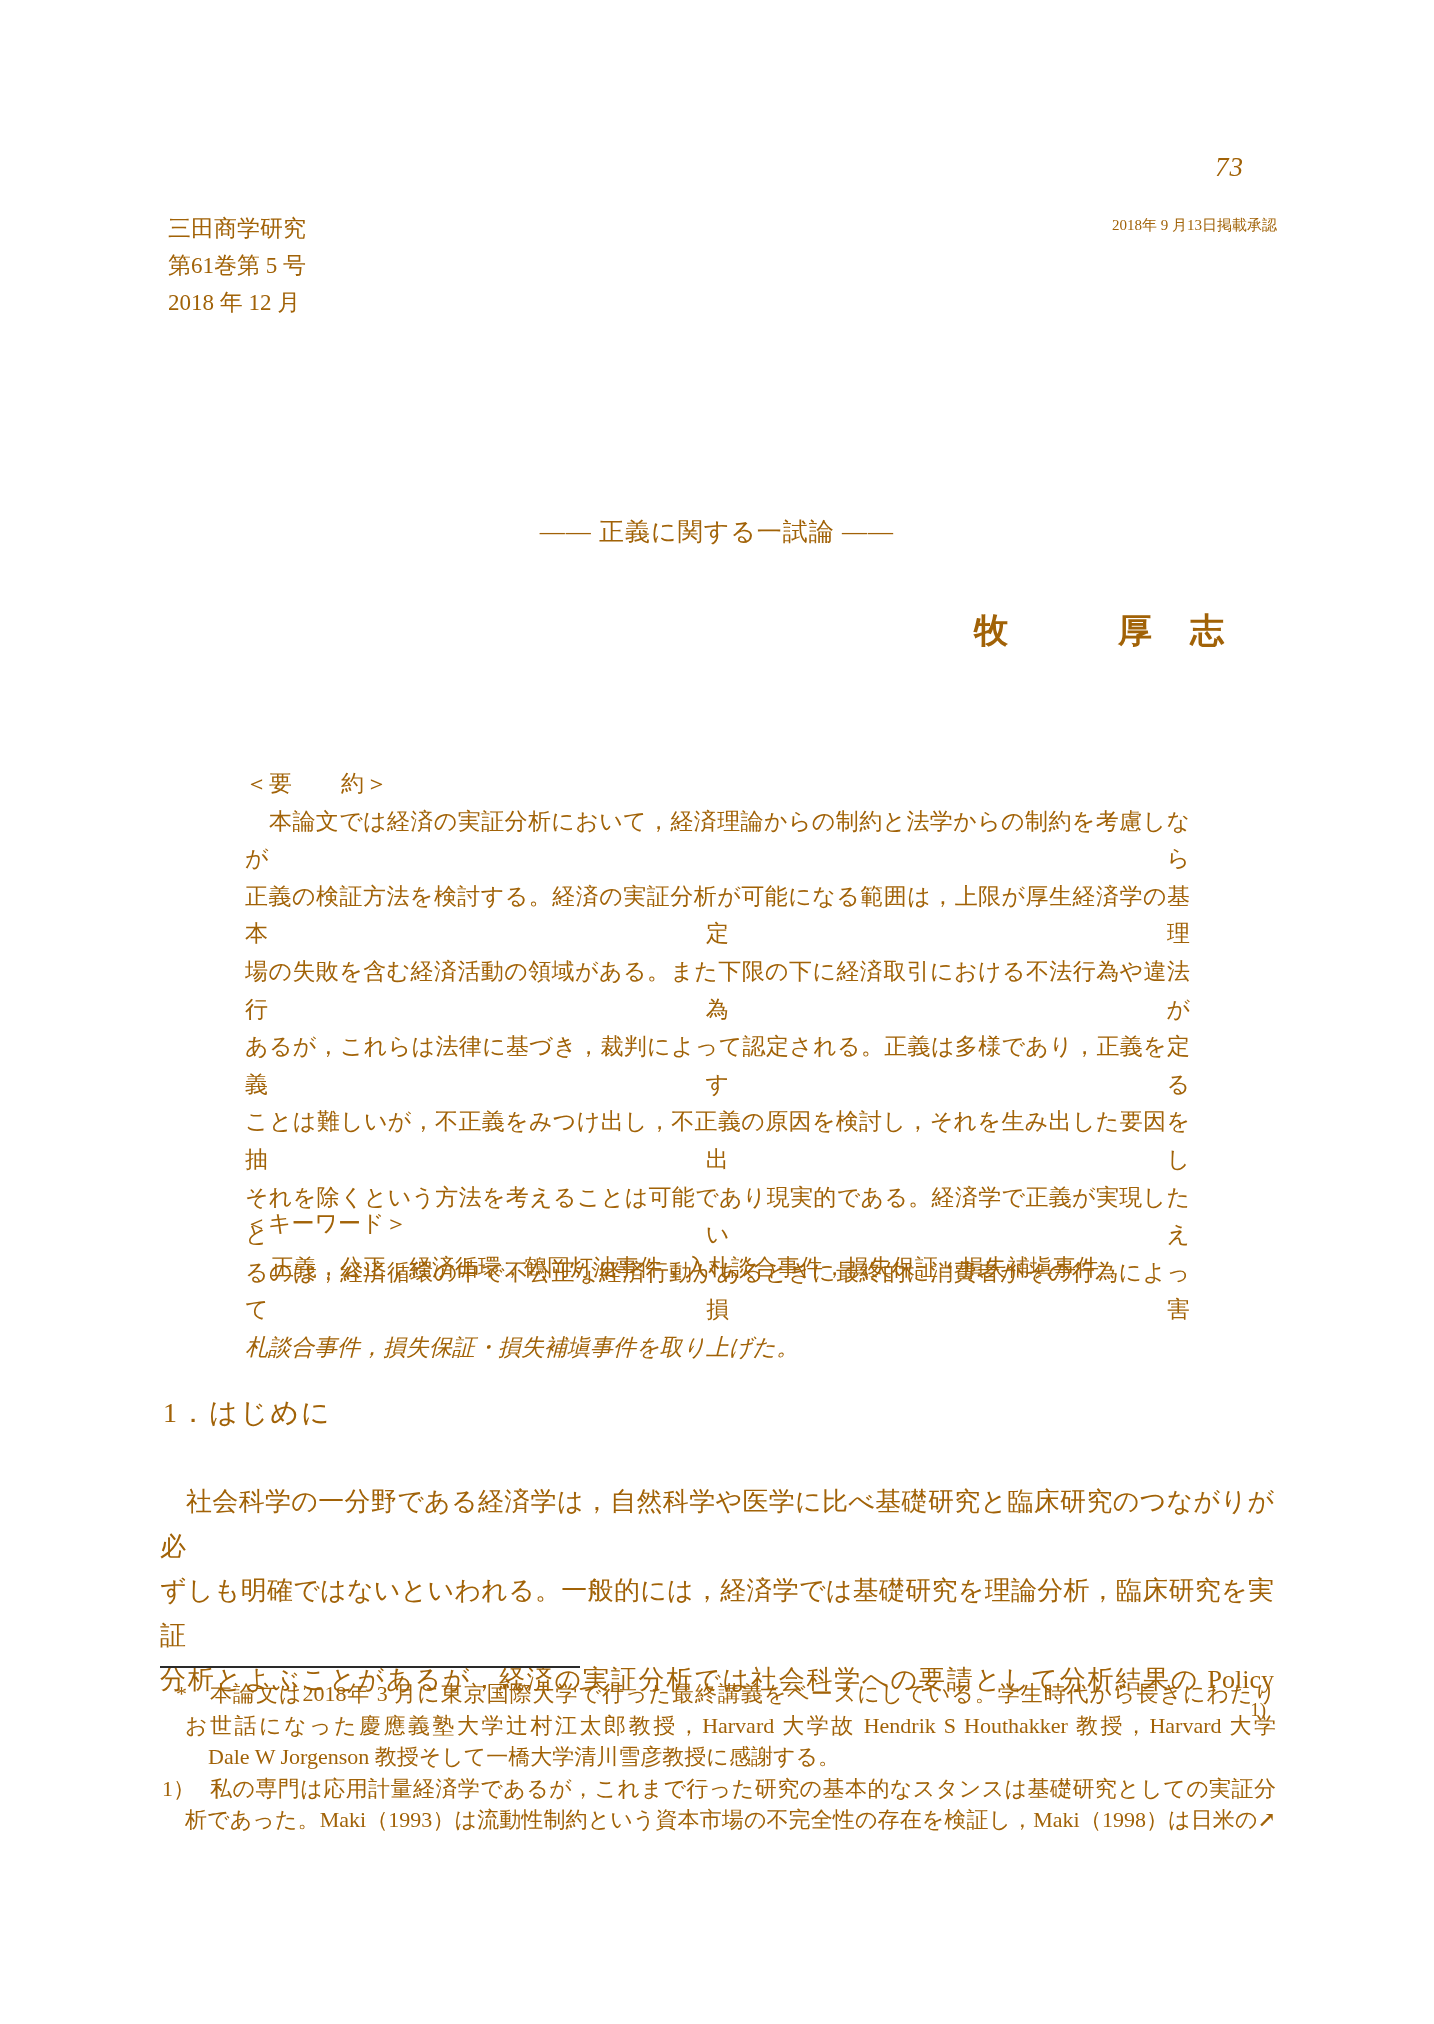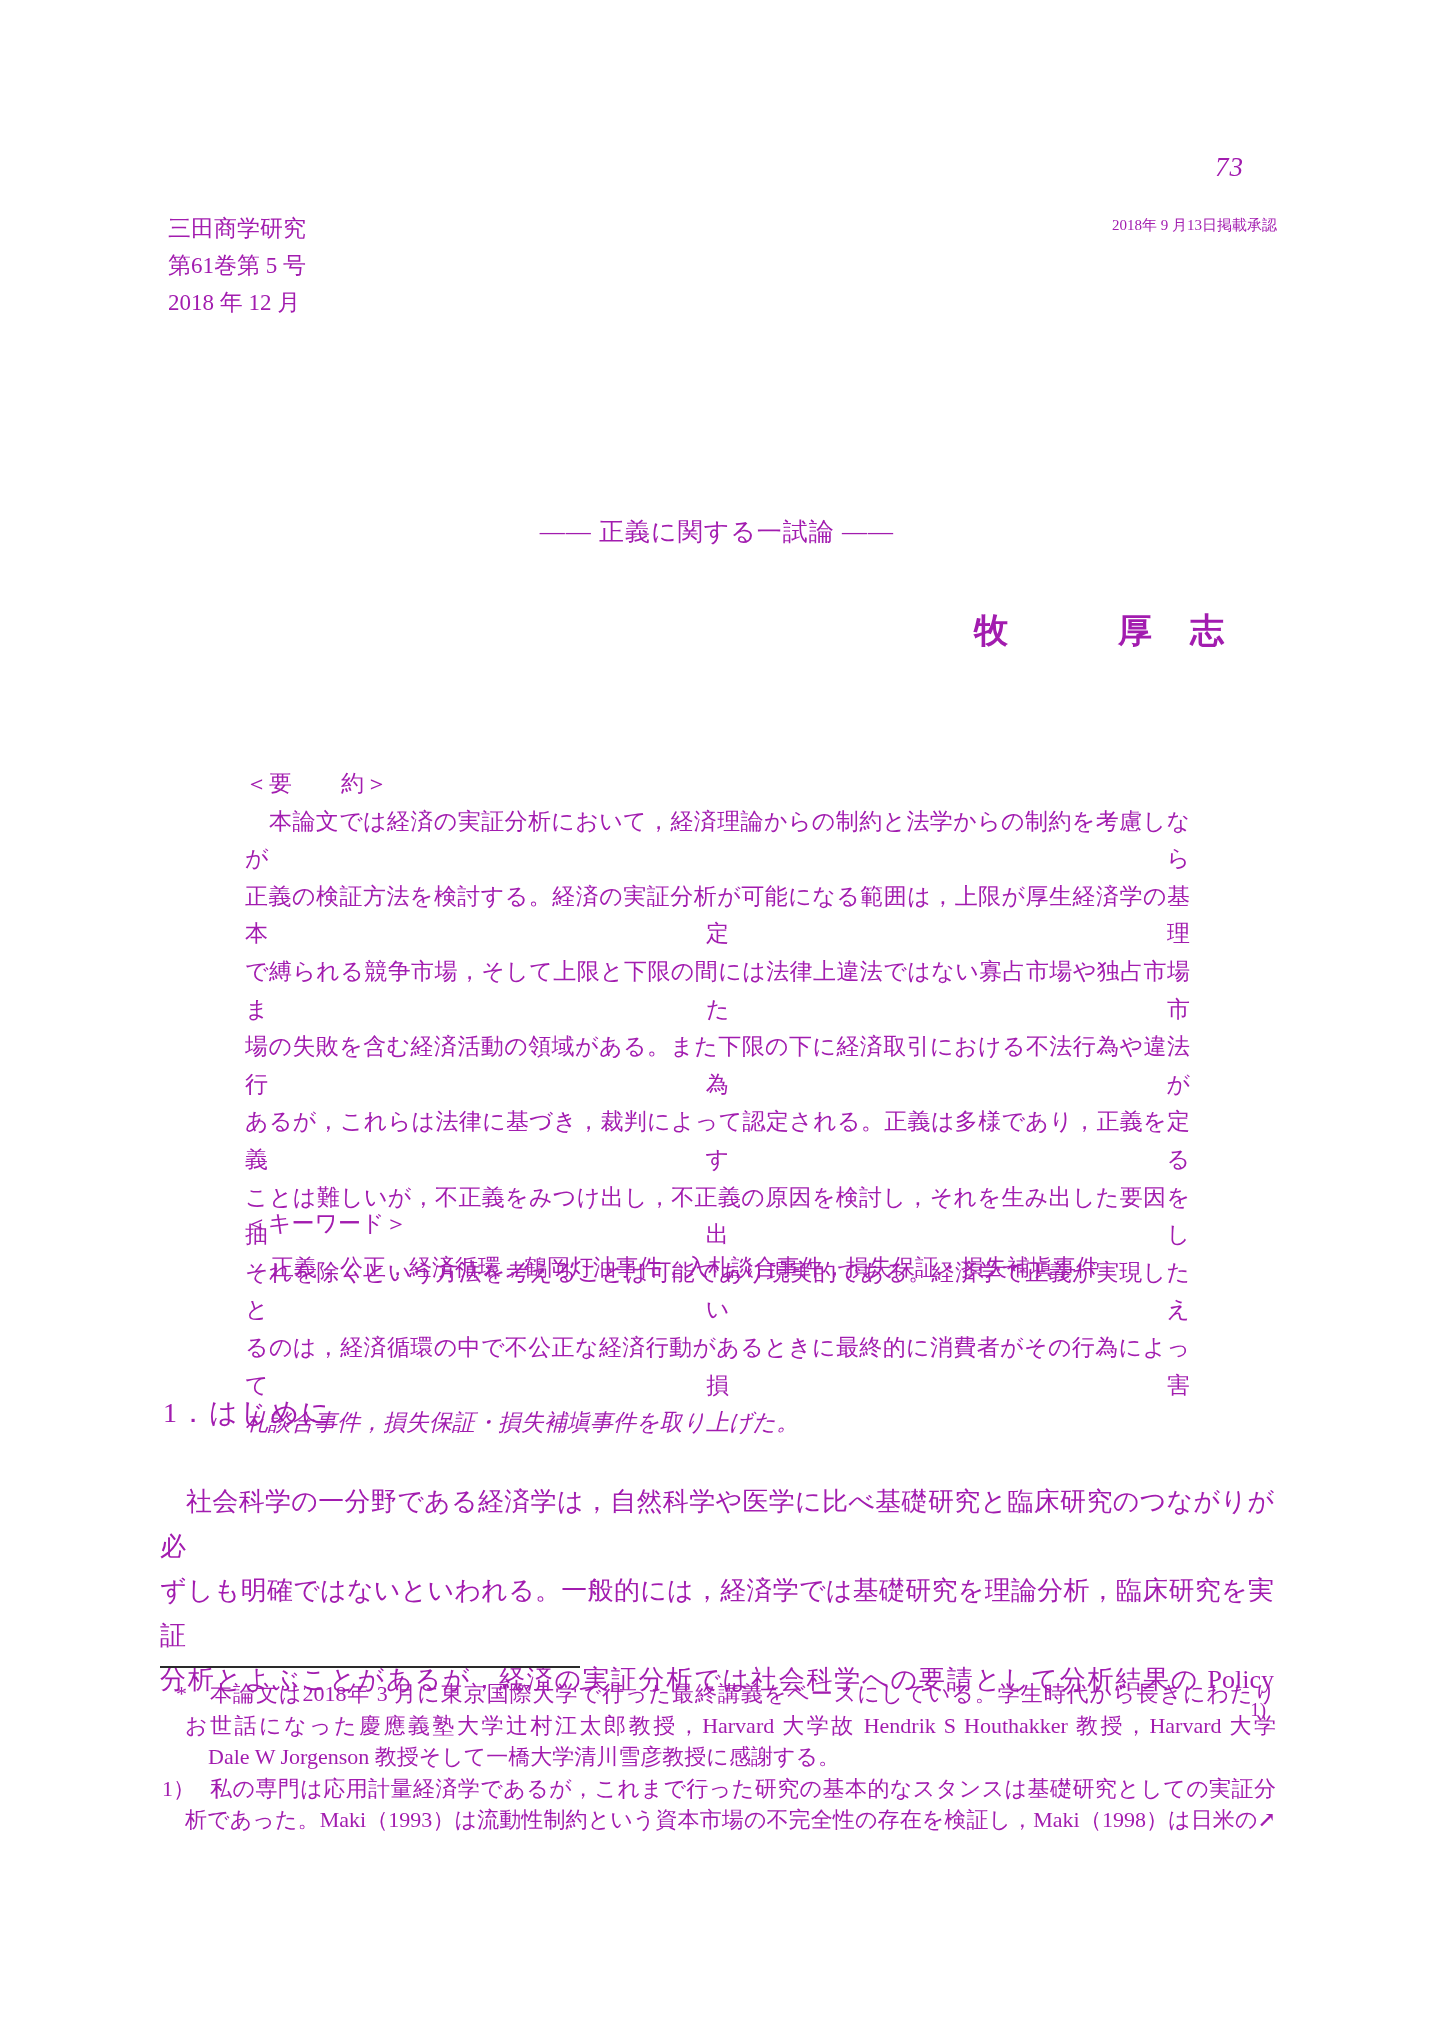--- a/index.html
+++ b/index.html
@@ -1,21 +1,21 @@
 <!DOCTYPE html>
 <html><head>
 <meta charset="utf-8">
 <style>
   html,body { margin:0; padding:0; background:#e8e8e8; }
   .page {
     position:relative;
     width:1434px; height:2024px;
     margin:0 auto;
     background:#ffffff;
-    color:#a21caf;
+    color:#a16207;
     font-family:"Liberation Serif","DejaVu Serif",serif;
     overflow:hidden;
   }
   .jl { text-align:justify; text-align-last:justify; }
   .page-number {
     position:absolute; top:152px; right:190px;
     font-size:27px; font-style:italic; letter-spacing:1px;
   }
   .journal-block {
     position:absolute; top:210px; left:168px;
@@ -100,21 +100,20 @@
 
 
   <div class="subtitle-wrap">―― 正義に関する一試論 ――</div>
 
   <div class="author-line">牧　　　厚　志</div>
 
   <div class="abstract-block">
     <div class="abstract-heading">＜要　　約＞</div>
     <div class="abstract-line first jl">本論文では経済の実証分析において，経済理論からの制約と法学からの制約を考慮しながら</div>
     <div class="abstract-line jl">正義の検証方法を検討する。経済の実証分析が可能になる範囲は，上限が厚生経済学の基本定理</div>
-    <div class="abstract-line jl">で縛られる競争市場，そして上限と下限の間には法律上違法ではない寡占市場や独占市場また市</div>
     <div class="abstract-line jl">場の失敗を含む経済活動の領域がある。また下限の下に経済取引における不法行為や違法行為が</div>
     <div class="abstract-line jl">あるが，これらは法律に基づき，裁判によって認定される。正義は多様であり，正義を定義する</div>
     <div class="abstract-line jl">ことは難しいが，不正義をみつけ出し，不正義の原因を検討し，それを生み出した要因を抽出し</div>
     <div class="abstract-line jl">それを除くという方法を考えることは可能であり現実的である。経済学で正義が実現したといえ</div>
     <div class="abstract-line jl">るのは，経済循環の中で不公正な経済行動があるときに最終的に消費者がその行為によって損害</div>
     <div class="abstract-line last">札談合事件，損失保証・損失補塡事件を取り上げた。</div>
   </div>
 
   <div class="keywords-block">
     <div>＜キーワード＞</div>

